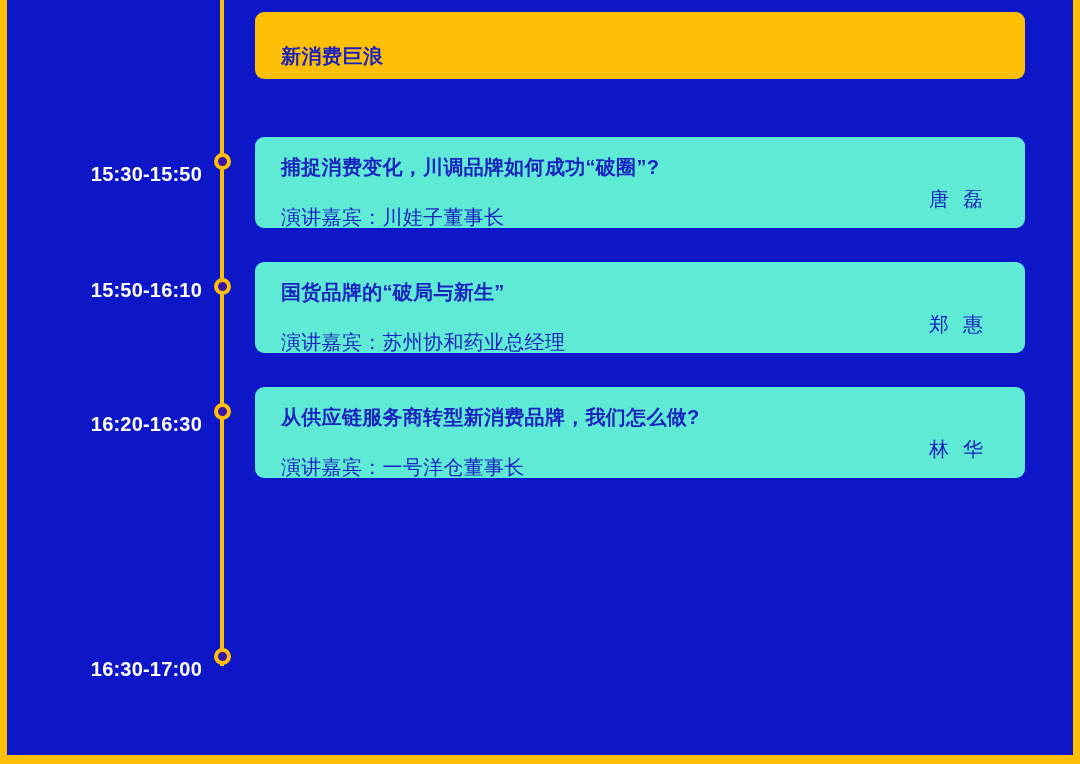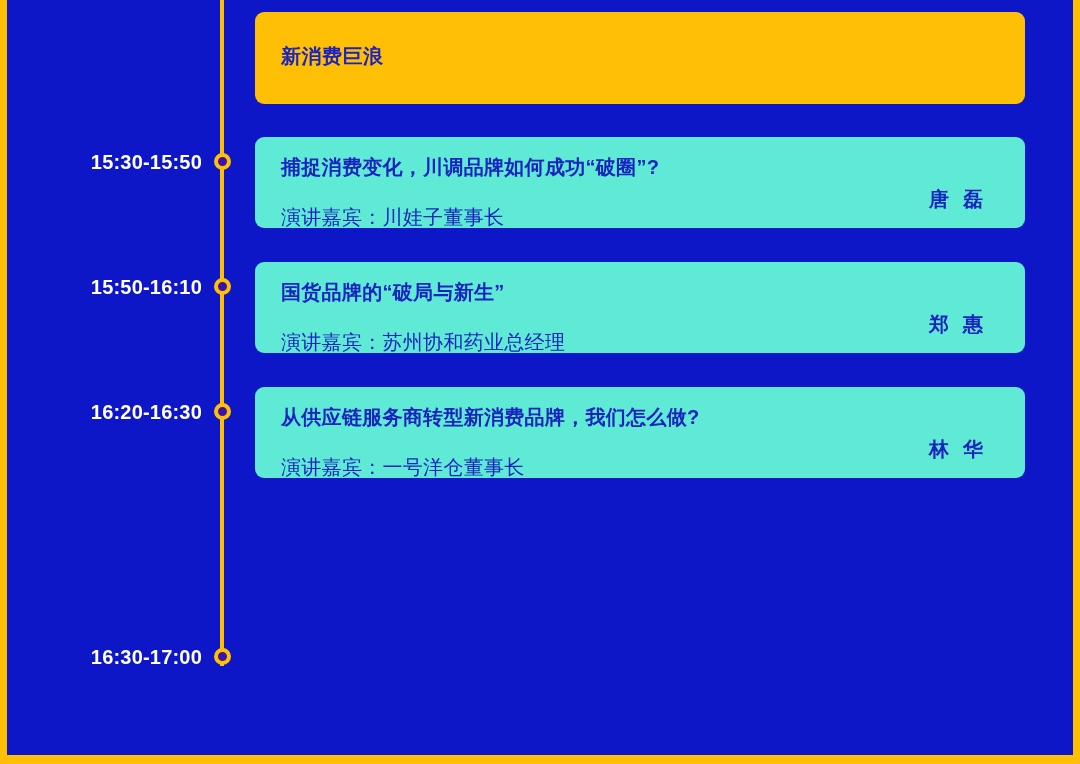--- a/index.html
+++ b/index.html
@@ -57,33 +57,34 @@
     position: absolute;
     left: 0px;
     width: 195px;
     text-align: right;
     color: #FFFFFF;
     font-size: 20px;
     font-weight: bold;
     letter-spacing: 0.2px;
     line-height: 1;
     white-space: nowrap;
+    margin-top: 12px;
   }
 
   
   .card {
     position: absolute;
     left: 248px;
     width: 770px;
     border-radius: 9px;
   }
 
   .card.section {
     background: #FFBF05;
-    height: 92px;
+    height: 67px;
   }
 
   .card.session {
     background: #5eead4;
     height: 91px;
   }
 
   .section-title {
     position: absolute;
     left: 26px;
@@ -119,42 +120,42 @@
     line-height: 1.2;
     white-space: nowrap;
   }
 
   .session-name {
     position: absolute;
     right: 28px;
     top: 50px;
     color: #1A22C0;
     font-size: 20px;
-    font-weight: bold;
+    font-weight: normal;
     letter-spacing: 14px;
     text-indent: 14px;
     line-height: 1.2;
     white-space: nowrap;
   }
 </style>
 </head>
 <body>
 
 <div id="agenda-root">
   <div id="agenda-canvas">
 
     <div id="timeline-track"></div>
 
     <div class="timeline-marker" style="top:153px"></div>
     <div class="timeline-marker" style="top:278px"></div>
     <div class="timeline-marker" style="top:403px"></div>
     <div class="timeline-marker" style="top:648px"></div>
 
     <div class="time-label" style="top:152px">15:30-15:50</div>
-    <div class="time-label" style="top:277px">15:50-16:10</div>
+    <div class="time-label" style="top:268px">15:50-16:10</div>
     <div class="time-label" style="top:402px">16:20-16:30</div>
     <div class="time-label" style="top:647px">16:30-17:00</div>
 
     <div class="card section" style="top:12px">
       <div class="section-title">新消费巨浪</div>
     </div>
 
     <div class="card session" style="top:137px">
       <div class="session-title">捕捉消费变化，川调品牌如何成功“破圈”?</div>
       <div class="session-speaker">演讲嘉宾：川娃子董事长</div>

